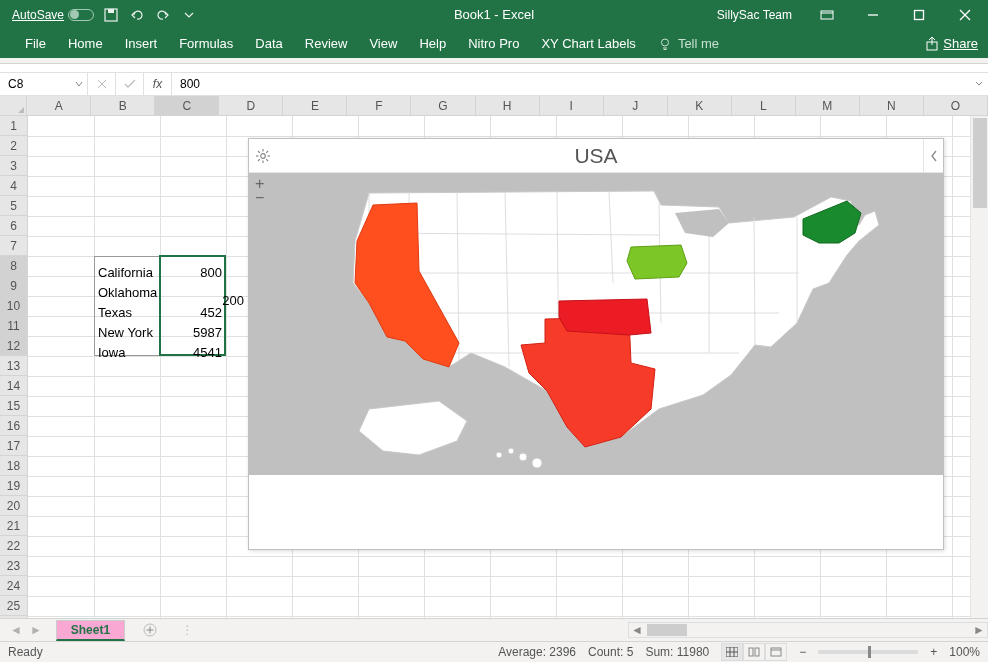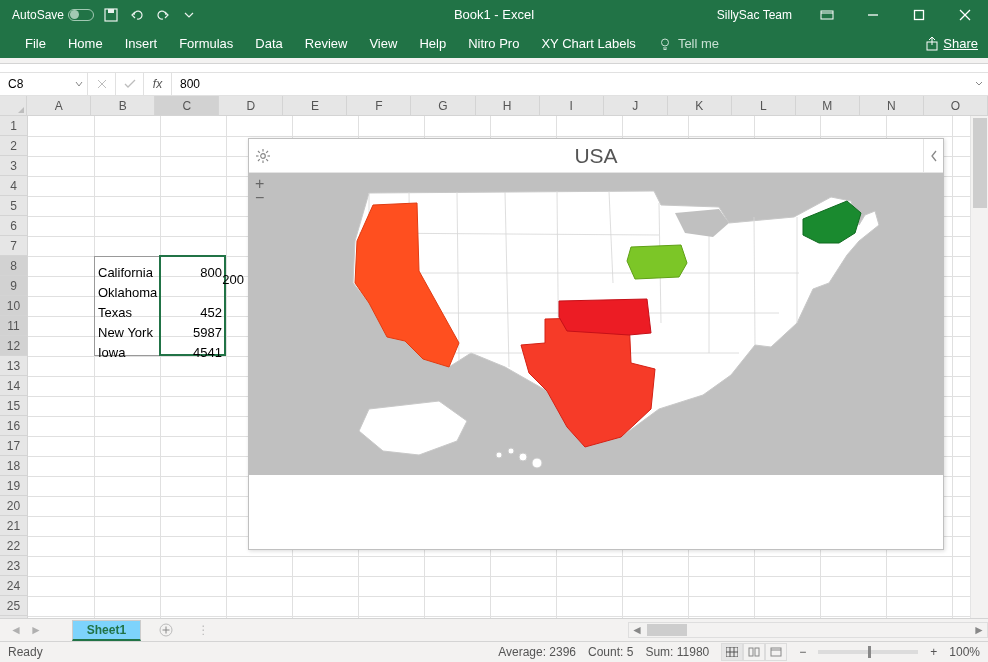--- a/index.html
+++ b/index.html
@@ -1,19 +1,19 @@
 <!DOCTYPE html>
 <html><head>
 <meta charset="utf-8">
 <style>
   * { box-sizing: border-box; margin: 0; padding: 0; font-family: "Segoe UI", Arial, sans-serif; }
   html, body { width: 988px; height: 662px; overflow: hidden; background: #fff; }
   .title-bar {
     height: 29px; background: #217346; color: #fff; display: flex; align-items: center;
-    font-size: 12px; position: relative;
+    font-size: 12px; position: relative; text-decoration: underline;
   }
   .title-left { display: flex; align-items: center; gap: 8px; padding-left: 12px; }
   .autosave { display: flex; align-items: center; gap: 4px; }
   .autosave-toggle { width: 26px; height: 12px; border: 1px solid #a2c9b3; border-radius: 7px; position: relative; }
   .autosave-toggle::after { content: ""; position: absolute; left: 1px; top: 0.5px; width: 9px; height: 9px; border-radius: 50%; background: #a2c9b3; }
   .qa-btn { width: 18px; height: 18px; display: flex; align-items: center; justify-content: center; opacity: .9; }
   .qa-btn svg { display:block; }
   .title-center { position: absolute; left: 50%; transform: translateX(-50%); font-size: 13px; }
   .title-right { position: absolute; right: 0; display: flex; align-items: center; height: 100%; }
   .user-name { font-size: 12px; padding-right: 12px; }
@@ -66,21 +66,21 @@
   .map-gear { position:absolute; left:6px; top:6px; color:#888; }
   .map-collapse { position:absolute; right:0; top:0; width:20px; height:34px; border-left:1px solid #e4e4e4; display:flex; align-items:center; justify-content:center; color:#888;}
   .map-body { height:302px; background:#c0c0c0; position:relative;}
   .map-zoom { position:absolute; left:6px; top:4px; color:#666; font-size:16px; line-height:14px;}
   .map-footer { height:74px; background:#fff; }
   .usmap { position:absolute; left:50px; top:0; }
 
   
   .sheet-bar { height:23px; background:#f3f2f1; border-top:1px solid #d4d4d4; display:flex; align-items:center; font-size:12px;}
   .sheet-nav { display:flex; gap:8px; padding:0 10px; color:#b0b0b0; }
-  .sheet-tab { background:#7dd3fc; border:1px solid #ccc; border-bottom:2px solid #217346; padding:2px 14px; color:#217346; font-weight:600; margin-left:20px;}
+  .sheet-tab { background:#f9a8d4; border:1px solid #ccc; border-bottom:2px solid #217346; padding:2px 14px; color:#217346; font-weight:600; margin-left:4px;}
   .sheet-add { width:22px; height:22px; border-radius:50%; display:flex; align-items:center; justify-content:center; margin-left:14px; color:#888;}
   .hscroll-track { margin-left:auto; width:360px; height:16px; background:#f3f2f1; display:flex; align-items:center; border:1px solid #dedede;}
   .hscroll-btn{width:16px;height:14px;display:flex;align-items:center;justify-content:center;color:#888;}
   .hscroll-thumb{width:40px;height:12px;background:#cdcdcd;margin-left:2px;}
 
   
   .status-bar { height:21px; background:#f3f2f1; border-top:1px solid #d4d4d4; display:flex; align-items:center; font-size:12px; color:#555; padding:0 8px;}
   .status-right { margin-left:auto; display:flex; align-items:center; gap:12px;}
   .view-btns { display:flex; gap:0;}
   .view-btn{width:22px;height:18px;border:1px solid #dcdcdc;display:flex;align-items:center;justify-content:center;}
@@ -299,21 +299,21 @@
         <div class="hline" style="top: 420px;"></div>
         <div class="hline" style="top: 440px;"></div>
         <div class="hline" style="top: 460px;"></div>
         <div class="hline" style="top: 480px;"></div>
         <div class="hline" style="top: 500px;"></div>
         <div class="data-border" style="left: 66px; top: 140px; width: 132px; height: 100px;"></div>
         <div class="selection" style="left: 131px; top: 139px; width: 67px; height: 101px;"></div>
         <div class="cell-text" style="left: 66px; top: 140px; width: 66px;">California</div>
         <div class="cell-text cell-num" style="left: 132px; top: 140px; width: 66px;">800</div>
         <div class="cell-text" style="left: 66px; top: 160px; width: 66px;">Oklahoma</div>
-        <div class="cell-text cell-num" style="left: 132px; top: 147px; width: 88px;">200</div>
+        <div class="cell-text cell-num" style="left: 132px; top: 168px; width: 88px;">200</div>
         <div class="cell-text" style="left: 66px; top: 180px; width: 66px;">Texas</div>
         <div class="cell-text cell-num" style="left: 132px; top: 180px; width: 66px;">452</div>
         <div class="cell-text" style="left: 66px; top: 200px; width: 66px;">New York</div>
         <div class="cell-text cell-num" style="left: 132px; top: 200px; width: 66px;">5987</div>
         <div class="cell-text" style="left: 66px; top: 220px; width: 74px;">Iowa</div>
         <div class="cell-text cell-num" style="left: 132px; top: 220px; width: 66px;">4541</div>
       </div>
   </div>
   <div class="vscroll">
       <div class="vscroll-thumb"></div>

